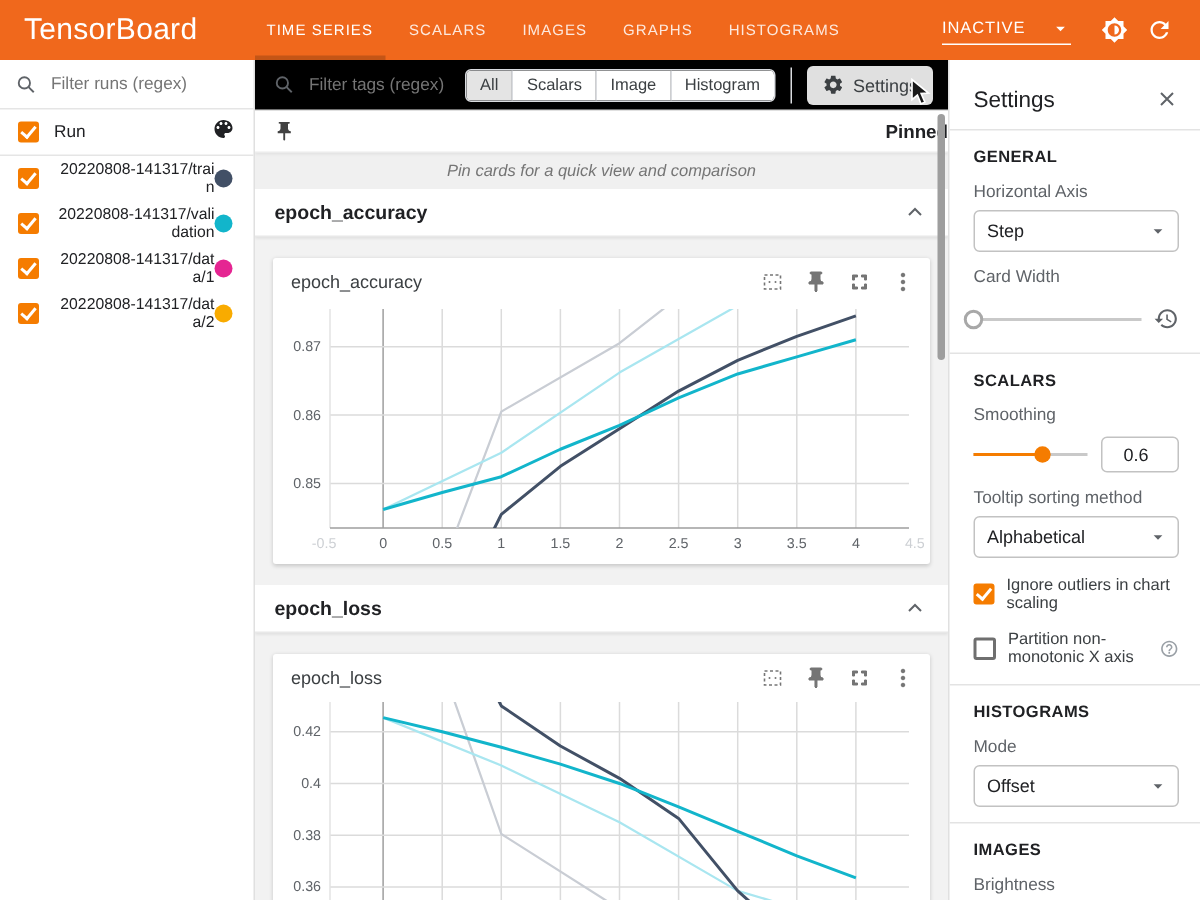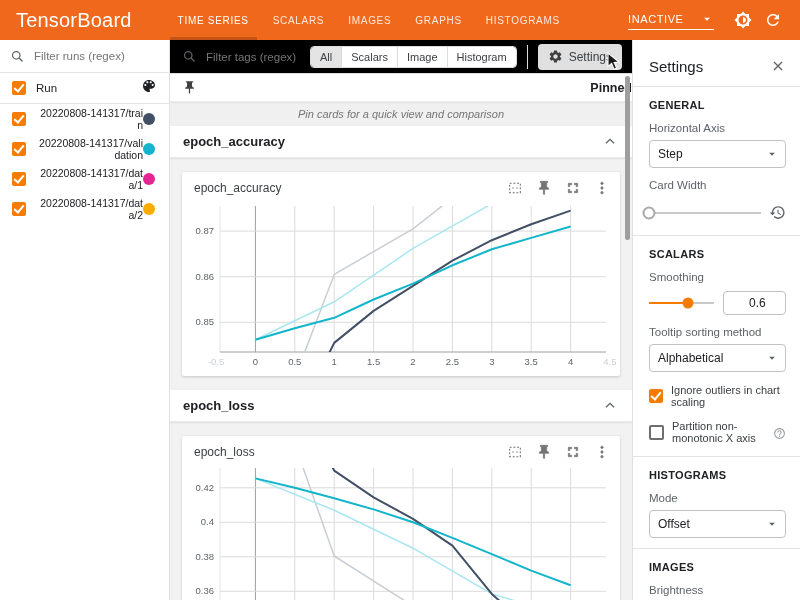--- a/index.html
+++ b/index.html
@@ -87,21 +87,21 @@
   .sliderrow{display:flex;align-items:center;margin:13px 0 4px;}
   .slider{position:relative;height:14px;flex:1;}
   .slider .track{position:absolute;left:0;right:0;top:6px;height:2px;background:#c9c9c9;}
   .slider .fill{position:absolute;left:0;top:6px;height:2px;background:#f57c00;}
   .slider .thumb{position:absolute;top:7px;width:11px;height:11px;border-radius:50%;
                  background:#f57c00;transform:translate(-50%,-50%);cursor:pointer;}
   .slider.empty .thumb{background:#fff;border:2px solid #a8a8a8;width:9px;height:9px;}
   .ric{width:17px;height:17px;margin-left:8px;cursor:pointer;flex:none;}
   .ric svg{width:17px;height:17px;fill:#5f6368;}
   .valbox{width:36px;height:22px;border:1px solid #c2c2c2;border-radius:4px;font-size:12px;color:#202124;
-          display:flex;align-items:center;padding-left:25px;margin-left:9px;flex:none;}
+          display:flex;align-items:center;padding-left:14px;margin-left:9px;flex:none;}
   .cbrow{display:flex;align-items:center;margin:12px 0 2px;}
   .cbrow .cl{font-size:11px;color:#3c4043;margin-left:8px;}
   .qic{width:13px;height:13px;margin-left:4px;flex:none;}
   .qic svg{width:13px;height:13px;fill:#9aa0a6;}
   
   .cursor{position:absolute;left:607px;top:52px;z-index:50;pointer-events:none;}
 </style>
 </head>
 <body>
 

